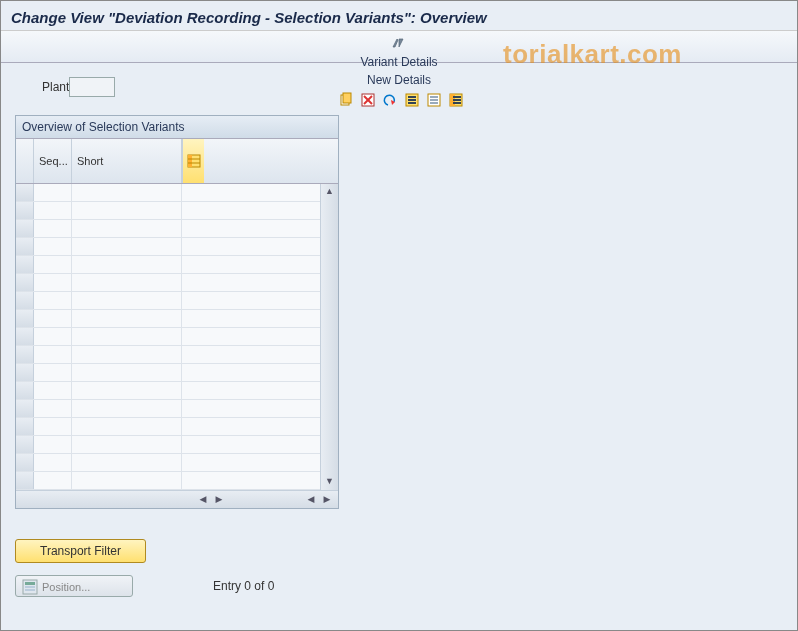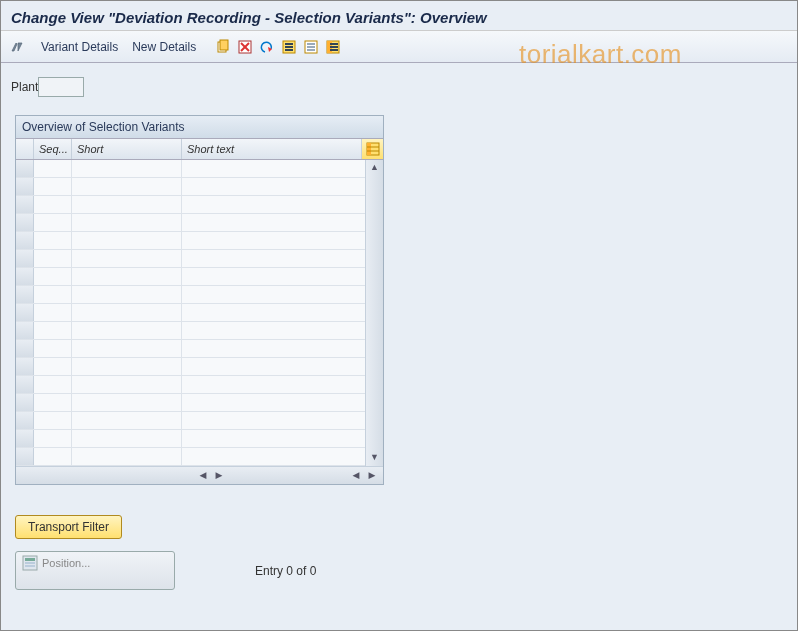--- a/index.html
+++ b/index.html
@@ -21,22 +21,23 @@
       font-size: 15px;
       color: #1a2a4a;
       border-bottom: 1px solid #ccc;
     }
     .toolbar {
       background: linear-gradient(#f5f8fb, #e5ebf3);
       border-bottom: 1px solid #aab;
       padding: 4px 8px;
       display: flex;
       align-items: center;
-      gap: 14px;
+      gap: 4px;
       height: 32px;
+      flex-direction: column;
     }
     .tb-icon {
       width: 18px;
       height: 18px;
       display: inline-flex;
       align-items: center;
       justify-content: center;
       cursor: pointer;
     }
     .tb-link {
@@ -47,66 +48,66 @@
     .tb-icons {
       display: flex;
       gap: 4px;
       margin-left: 4px;
     }
     .watermark {
       position: absolute;
       right: 115px;
       top: 38px;
       font-size: 26px;
-      font-weight: normal;
+      font-weight: bold;
       color: rgba(230,140,20,0.6);
       pointer-events: none;
       letter-spacing: 0.5px;
     }
     .form-row {
       display: flex;
       align-items: center;
       padding: 14px 10px 10px 10px;
+      margin-left: 31px;
     }
     .form-label {
       font-size: 12px;
       color: #333;
     }
     .form-input {
       border: 1px solid #9aa;
       background: #f0f3f7;
       height: 20px;
       width: 46px;
     }
     .grid-wrap {
       margin: 8px 14px;
       border: 1px solid #a0b0c0;
-      width: 369px;
+      width: 324px;
       background: #fff;
     }
     .grid-title {
       background: linear-gradient(#e6edf5, #d0dce8);
       padding: 4px 6px;
       font-size: 12px;
       color: #2a3a5a;
       border-bottom: 1px solid #aab;
     }
     .grid-head {
       display: flex;
       background: linear-gradient(#f2f5f9, #dde5ee);
       border-bottom: 1px solid #aab;
     }
     .grid-head-cell {
-      padding: 4px 5px;
+      padding: 16px 5px;
       font-size: 11px;
       color: #333;
       border-right: 1px solid #c5d0dc;
       overflow: hidden;
       white-space: nowrap;
-      font-style: italic;
     }
     .gh-sel { width: 18px; }
     .gh-seq { width: 38px; }
     .gh-filter { width: 110px; }
     .gh-short { width: 214px; border-right: none; flex: 1; }
     .gh-settings {
       width: 22px;
       display: flex;
       align-items: center;
       justify-content: center;
@@ -186,43 +187,43 @@
       margin: 0 6px;
       height: 10px;
     }
     .btn-row {
       margin: 30px 14px 6px;
     }
     .sap-btn {
       background: linear-gradient(#fff4c0, #ffe070);
       border: 1px solid #b08a20;
       border-radius: 3px;
-      padding: 4px 12px;
+      padding: 4px 24px;
       font-size: 12px;
       cursor: pointer;
       color: #333;
     }
     .pos-row {
       margin: 12px 14px;
       display: flex;
       align-items: center;
       gap: 80px;
     }
     .pos-btn {
       background: linear-gradient(#f0f3f7, #dde3ea);
       border: 1px solid #9aa;
       border-radius: 3px;
-      padding: 3px 22px 18px 6px;
+      padding: 3px 22px 1px 6px;
       font-size: 11px;
       cursor: pointer;
       color: #888;
       display: flex;
       align-items: center;
       gap: 4px;
-      width: 160px;
+      width: 118px;
     }
     .pos-icon {
       width: 16px;
       height: 16px;
       display: inline-block;
     }
     .entry-text {
       font-size: 12px;
       color: #333;
       text-align: right;
@@ -295,21 +296,20 @@
   <span class="form-label">Plant</span>
   <input class="form-input" type="text" value="" style="">
 </div>
 
 <div class="grid-wrap">
   <div class="grid-title">Overview of Selection Variants</div>
   <div class="grid-head">
     <div class="grid-head-cell gh-sel"></div>
     <div class="grid-head-cell gh-seq">Seq...</div>
     <div class="grid-head-cell gh-filter">Short</div>
-    <div class="grid-head-cell gh-short">Short text</div>
     <div class="gh-settings">
       <svg width="14" height="14" viewBox="0 0 14 14">
           <rect x="1" y="1" width="12" height="12" fill="#ffe070" stroke="#b80"></rect>
           <rect x="1" y="1" width="4" height="12" fill="#ffb030"></rect>
           <line x1="1" y1="5" x2="13" y2="5" stroke="#b80"></line>
           <line x1="1" y1="9" x2="13" y2="9" stroke="#b80"></line>
         </svg>
     </div>
   </div>
   <div class="grid-body">

